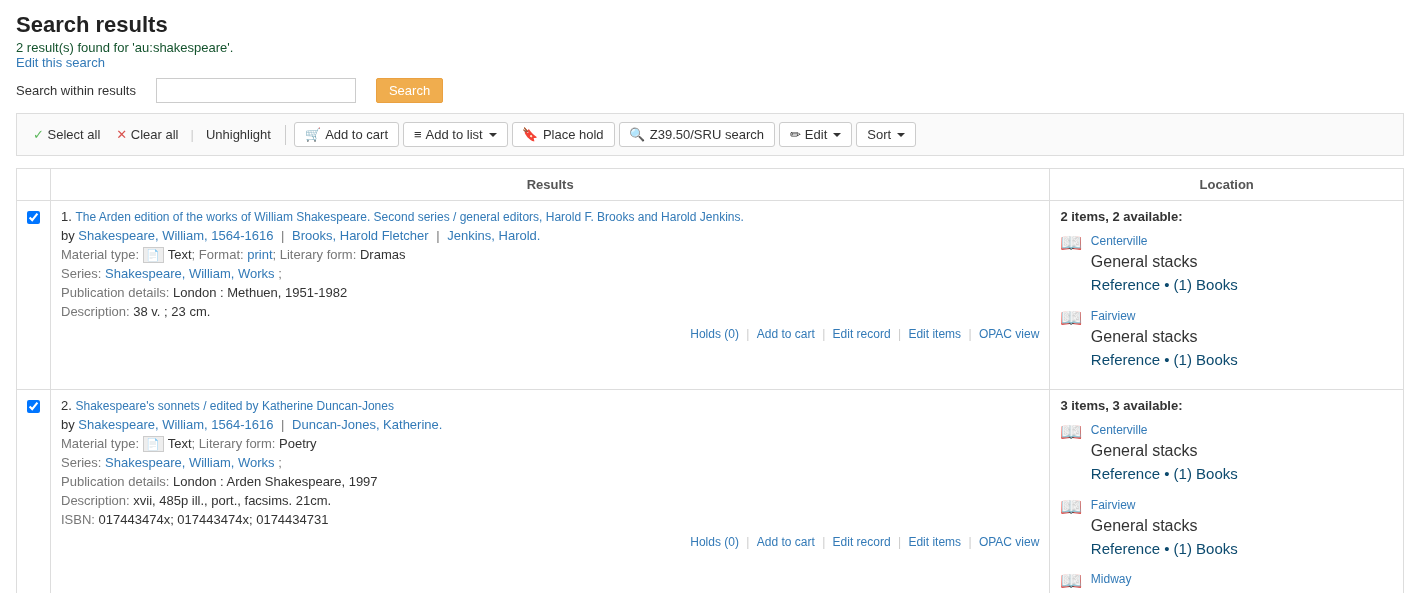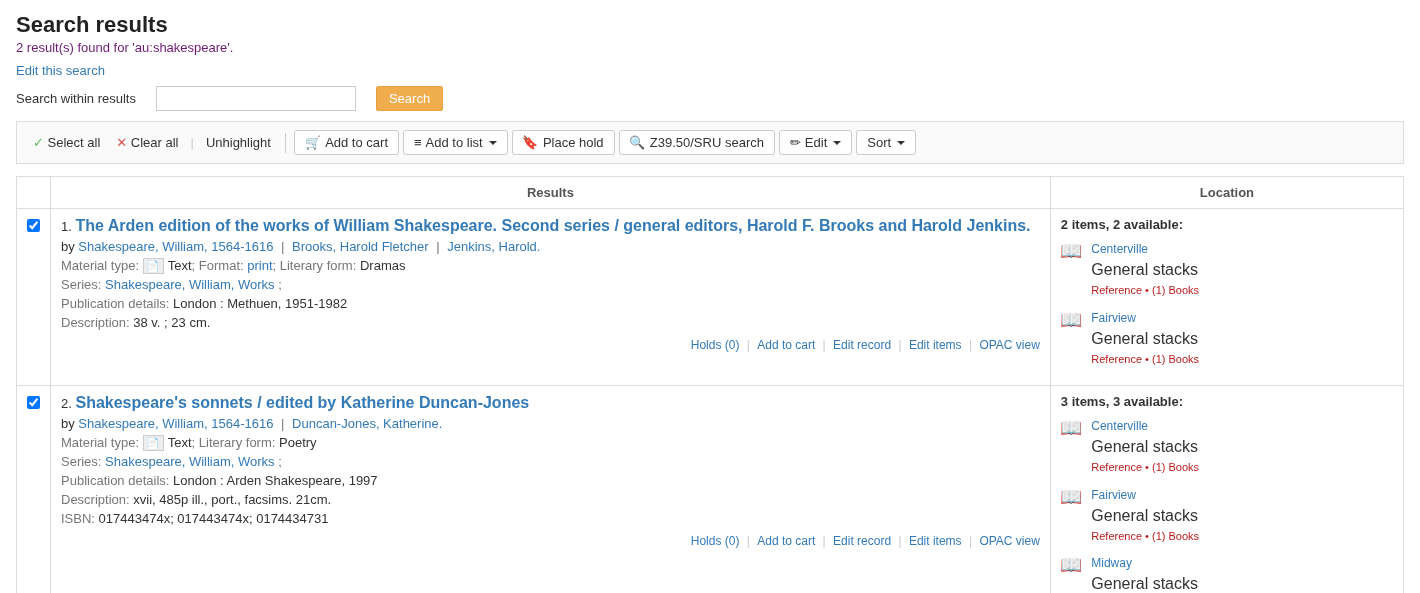--- a/index.html
+++ b/index.html
@@ -1,20 +1,20 @@
 <!DOCTYPE html>
 <html><head>
   <meta charset="utf-8">
   <style>
     * { box-sizing: border-box; margin: 0; padding: 0; }
     body { font-family: Arial, sans-serif; font-size: 13px; background: #f0f0f0; color: #333; }
     .page-wrapper { background: #fff; min-height: 593px; padding: 12px 16px; }
 
     .page-title { font-size: 22px; font-weight: bold; margin-bottom: 2px; color: #222; }
-    .result-count { font-size: 13px; margin-bottom: 8px; color: #701a75; }
+    .result-count { font-size: 13px; margin-bottom: 0; color: #14532d; }
     .edit-search-link { color: #337ab7; text-decoration: none; font-size: 13px; }
 
     .search-within-row { display: flex; align-items: center; margin-top: 8px; margin-bottom: 10px; gap: 20px; }
     .search-within-label { font-size: 13px; color: #333; white-space: nowrap; }
     .search-within-input { border: 1px solid #ccc; padding: 4px 6px; font-size: 13px; width: 200px; }
     .search-btn { background: #f0ad4e; border: 1px solid #eaa141; color: #fff; padding: 4px 12px; font-size: 13px; cursor: pointer; border-radius: 2px; }
 
     .toolbar { display: flex; align-items: center; gap: 4px; padding: 8px 10px; border: 1px solid #ddd; background: #fafafa; flex-wrap: wrap; }
     .toolbar-btn { display: inline-flex; align-items: center; gap: 4px; padding: 4px 10px; font-size: 13px; cursor: pointer; border-radius: 3px; text-decoration: none; }
     .btn-default { background: #fff; border: 1px solid #ccc; color: #333; }
@@ -26,21 +26,21 @@
 
     .results-table { width: 100%; border-collapse: collapse; margin-top: 12px; }
     .results-table th { background: #fff; border: 1px solid #ddd; padding: 8px 10px; font-size: 13px; font-weight: bold; text-align: center; color: #555; }
     .results-table td { border: 1px solid #ddd; padding: 8px 10px; vertical-align: top; }
     .col-results { width: 74%; }
     .col-location { width: 26%; }
 
     .result-row td { background: #fff; }
     .result-row td.checkbox-cell { width: 30px; text-align: center; vertical-align: top; padding-top: 10px; }
 
-    .result-title { color: #337ab7; text-decoration: none; font-weight: bold; font-size: 16px; }
+    .result-title { color: #337ab7; text-decoration: none; font-weight: normal; font-size: 12px; }
     .result-number { color: #333; font-size: 13px; }
 
     .result-authors { margin-top: 4px; font-size: 13px; }
     .author-link { color: #337ab7; text-decoration: none; }
     .author-sep { color: #777; margin: 0 4px; }
 
     .result-meta { margin-top: 4px; font-size: 13px; color: #777; }
     .result-meta span.label { color: #777; }
     .meta-value { color: #337ab7; text-decoration: none; }
     .meta-plain { color: #333; }
@@ -48,21 +48,21 @@
     .result-actions { margin-top: 8px; font-size: 12px; color: #777; text-align: right; }
     .result-actions a { color: #337ab7; text-decoration: none; }
     .result-actions .sep { color: #ccc; margin: 0 4px; }
 
     .location-header { font-size: 13px; font-weight: bold; margin-bottom: 8px; }
     .location-item { display: flex; align-items: flex-start; gap: 8px; margin-bottom: 10px; }
     .book-icon { font-size: 18px; color: #666; }
     .location-details { font-size: 12px; line-height: 1.5; }
     .location-name { color: #337ab7; text-decoration: none; font-size: 12px; margin-top: 13px; }
     .location-stacks { color: #333; font-size: 16px; }
-    .location-ref { color: #b91c1c; font-size: 11px; }
+    .location-ref { color: #0c4a6e; font-size: 15px; }
 
     .check-icon { color: #5cb85c; font-size: 13px; }
     .x-icon { color: #d9534f; font-size: 13px; }
   </style>
 </head>
 <body>
 
 <div class="page-wrapper">
   <h1 class="page-title">Search results</h1>
   <p class="result-count">2 result(s) found for 'au:shakespeare'.</p>

